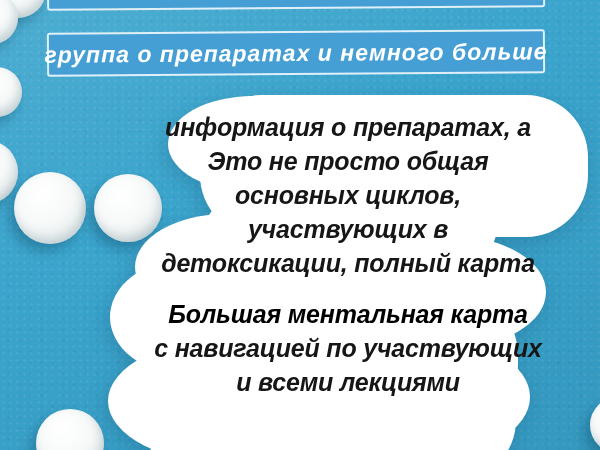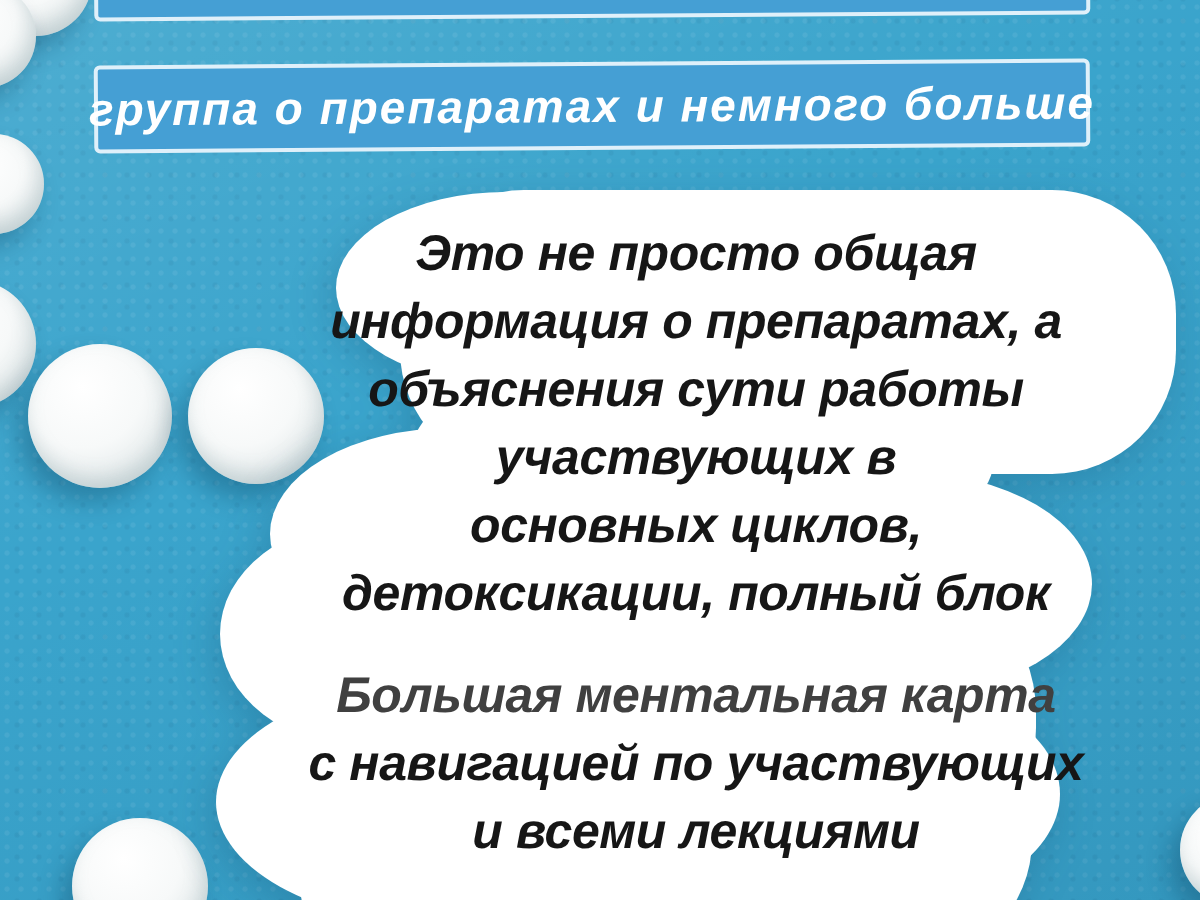--- a/index.html
+++ b/index.html
@@ -56,21 +56,21 @@
   .b9  { left:330px; top:338px; width:200px; height:118px; }
   .b10 { left:150px; top:398px; width:332px; height:84px;  border-radius:40px; }
   
   .bubble-text {
     position:absolute; left:110px; top:110px; width:476px;
     text-align:center;
     font-weight:bold; font-style:italic;
     font-size:25px; line-height:34px; letter-spacing:-.2px;
     color:#161616;
   }
-  .bubble-text .hl { color:#404040; margin-top:17px; }
+  .bubble-text .hl { color:#000000; margin-top:17px; }
 </style>
 </head>
 <body>
 
 <div class="bg"></div>
 
 <div class="pill" style="left:-10px; top:-38px; width:56px; height:56px;"></div>
 <div class="pill" style="left:-34px; top:-8px;  width:52px; height:52px;"></div>
 <div class="pill" style="left:-28px; top:67px;  width:50px; height:50px;"></div>
 <div class="pill" style="left:-46px; top:140px; width:64px; height:64px;"></div>
@@ -93,22 +93,21 @@
   <div class="blob r50 b4b"></div>
   <div class="blob r50 b5"></div>
   <div class="blob b6"></div>
   <div class="blob r50 b7"></div>
   <div class="blob b8"></div>
   <div class="blob r50 b9"></div>
   <div class="blob b10"></div>
 </div>
 
 <div class="bubble-text">
+  <div>информация о препаратах, а</div>
   <div>Это не просто общая</div>
-  <div>информация о препаратах, а</div>
-  <div>объяснения сути работы</div>
+  <div>основных циклов,</div>
   <div>участвующих в</div>
-  <div>основных циклов,</div>
-  <div>детоксикации, полный блок</div>
+  <div>детоксикации, полный карта</div>
   <div class="hl">Большая ментальная карта</div>
   <div>с навигацией по участвующих</div>
   <div>и всеми лекциями</div>
 </div>
 
 </body></html>

